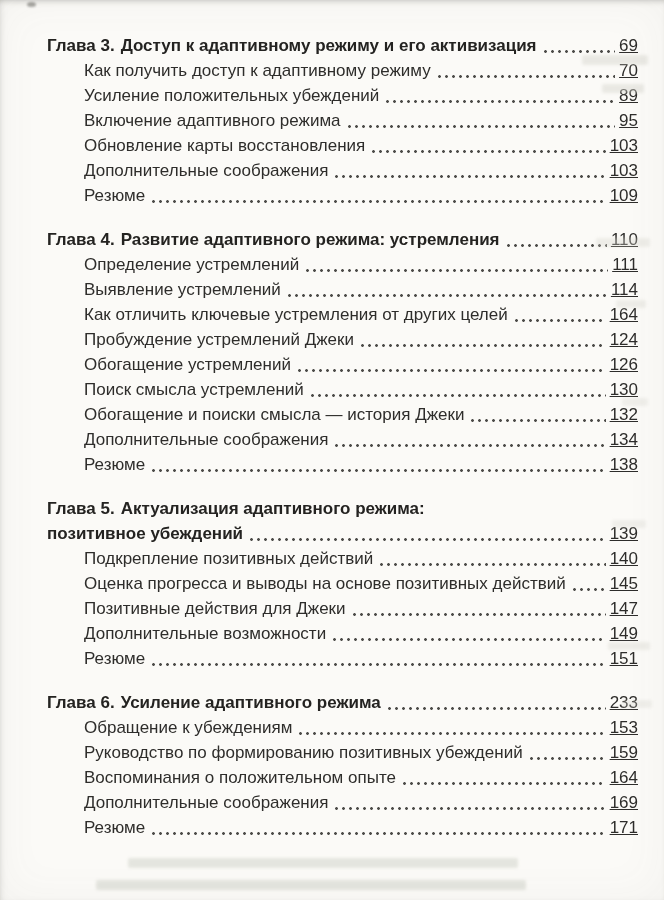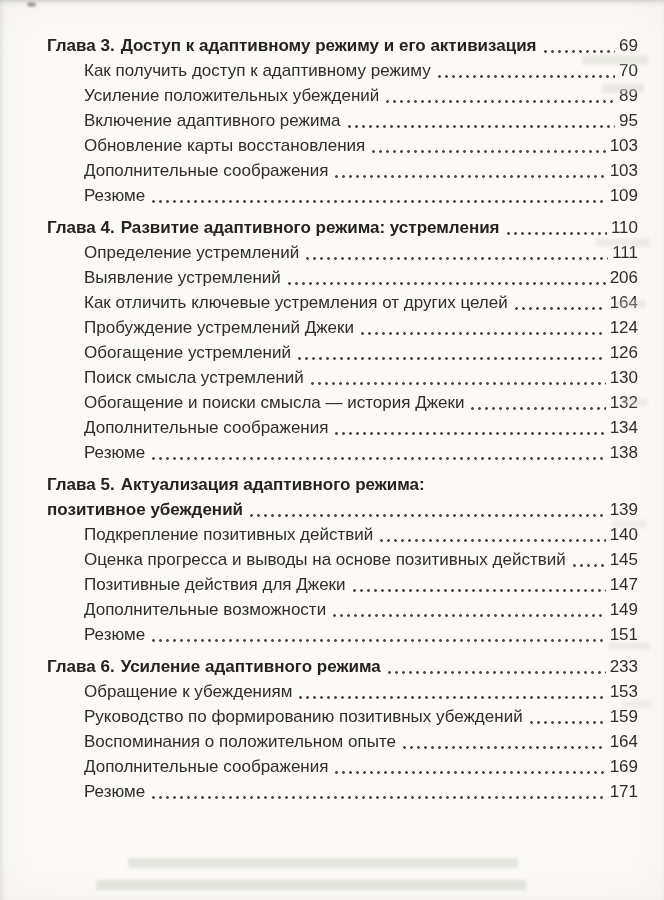--- a/index.html
+++ b/index.html
@@ -31,21 +31,21 @@
     top: 33px;
     left: 47px;
     right: 26px;
   }
 
   .row {
     display: flex;
     align-items: baseline;
     line-height: 25px;
   }
-  .chapter + .chapter { margin-top: 7px; }
+  .chapter + .chapter { margin-top: 19px; }
 
   .heading { font-weight: 700; color: #242321; }
   .heading .pagenum { font-weight: 400; color: #2e2d2b; }
 
   .item { padding-left: 37px; }
 
   .chnum, .chtitle, .chtitle2, .label, .pagenum { white-space: nowrap; }
   .chtitle { margin-left: 6px; }
 
   .dots {
@@ -53,21 +53,21 @@
     min-width: 14px;
     margin: 0 4px 5px 7px;
     align-self: flex-end;
     height: 3px;
     background-image: radial-gradient(circle at 1.5px 1.5px, #4d4c49 1.15px, transparent 1.6px);
     background-size: 7px 3px;
     background-repeat: repeat-x;
     background-position: left bottom;
   }
 
-  .pagenum { text-align: right; }
+  .pagenum { text-align: right; text-decoration: underline; }
 
   
   .ghost {
     position: absolute;
     background: #d5d4cc;
     opacity: 0.45;
     filter: blur(1.6px);
     border-radius: 2px;
     pointer-events: none;
   }
@@ -146,21 +146,21 @@
             <span class="pagenum">110</span>
           </div>
           <div class="row item">
             <span class="label">Определение устремлений</span>
             <span class="dots"></span>
             <span class="pagenum">111</span>
           </div>
           <div class="row item">
             <span class="label">Выявление устремлений</span>
             <span class="dots"></span>
-            <span class="pagenum">206</span>
+            <span class="pagenum">114</span>
           </div>
           <div class="row item">
             <span class="label">Как отличить ключевые устремления от других целей</span>
             <span class="dots"></span>
             <span class="pagenum">164</span>
           </div>
           <div class="row item">
             <span class="label">Пробуждение устремлений Джеки</span>
             <span class="dots"></span>
             <span class="pagenum">124</span>

